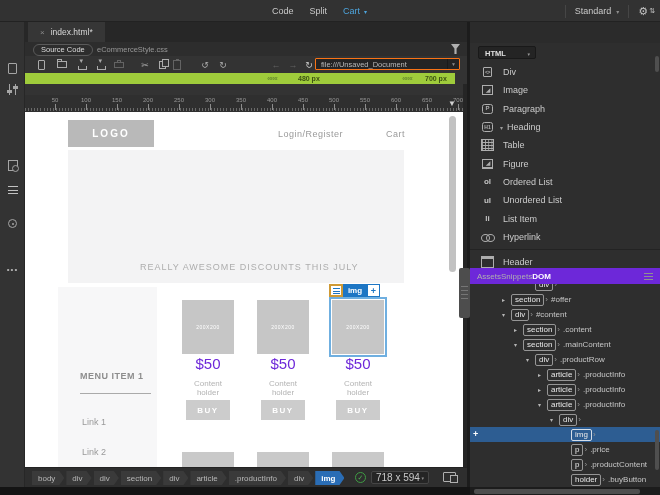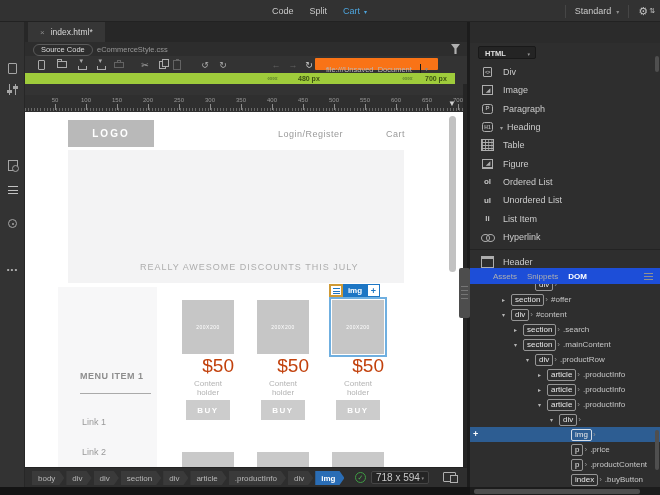--- a/index.html
+++ b/index.html
@@ -52,21 +52,21 @@
 .g-folder i{position:absolute;left:-1px;top:-3px;width:5px;height:2px;border:1px solid currentColor;border-bottom:none}
 .g-save{position:relative;width:11px;height:11px}
 .g-save i.tray{position:absolute;left:1px;bottom:0;width:9px;height:4px;border:1px solid currentColor;border-top:none}
 .g-save i.arr{position:absolute;left:3px;top:-2px;font-size:7px;font-style:normal}
 .g-print{width:10px;height:6px;border:1px solid currentColor;position:relative}
 .g-print i{position:absolute;left:2px;top:-3px;width:4px;height:2px;border:1px solid currentColor;border-bottom:none}
 .g-copy{width:7px;height:8px;border:1px solid currentColor;position:relative}
 .g-copy i{position:absolute;left:2px;top:-3px;width:7px;height:8px;border:1px solid currentColor;background:#333}
 .g-paste{width:8px;height:10px;border:1px solid currentColor;position:relative}
 .g-paste i{position:absolute;left:1.5px;top:-2px;width:3px;height:2px;background:currentColor}
-.urlbox{position:absolute;left:290px;top:2px;width:123px;height:12px;background:#242424;border:6px solid #f97316;border-radius:1px}
+.urlbox{position:absolute;left:290px;top:2px;width:145px;height:12px;background:#242424;border:1px solid #f97316;border-radius:1px}
 .urlbox .u{position:absolute;left:5px;top:1px;font-size:7.5px;color:#b9b9b9;line-height:10px;white-space:nowrap}
 .urlbox .dd{position:absolute;right:0;top:0;width:12px;height:10px;border-left:1px solid #1a1a1a;color:#8a8a8a;font-size:5px;text-align:center;line-height:10px}
 
 .mqbar{position:absolute;left:0;top:51px;width:430px;height:11px;background:#9fcc3b}
 .mq-ch{position:absolute;top:0;font-size:8px;font-weight:bold;color:#6f9430;letter-spacing:-1px;line-height:11px}
 .mq-lbl{position:absolute;top:0;font-size:7px;font-weight:bold;color:#3c5213;line-height:11px}
 
 .ruler{position:absolute;left:0;top:73px;width:438px;height:17px;background:#2f2f2f;overflow:hidden}
 .ruler .minor{position:absolute;left:0;right:0;bottom:1px;height:3px;background:repeating-linear-gradient(90deg,#6a6a6a 0 1px,transparent 1px 3.1px)}
 .rnum{position:absolute;top:2px;width:18px;text-align:center;font-size:6px;color:#969696}
@@ -79,21 +79,21 @@
 .banner{position:absolute;left:43px;top:38px;width:336px;height:133px;background:#f3f3f4}
 .offer-t{position:absolute;left:72px;top:78px;font-size:14px;font-weight:bold;color:#8c8c8c;letter-spacing:1px}
 .offer-s{position:absolute;left:72px;top:112px;font-size:9px;color:#adadad;letter-spacing:1px}
 .sidebar{position:absolute;left:33px;top:175px;width:99px;height:180px;background:#f7f7f8}
 .sbox{position:absolute;left:21px;top:41px;width:72px;height:28px;background:#fff;border:1px solid #ccc;display:flex;align-items:center;justify-content:center;font-size:9px;color:#bcbcbc}
 .menut{position:absolute;left:22px;top:84px;font-size:9px;font-weight:bold;color:#8d8d8d;letter-spacing:.5px}
 .menuline{position:absolute;left:22px;top:106px;width:71px;height:1px;background:#aaa}
 .slink{position:absolute;left:24px;font-size:9px;color:#9a9a9a}
 .pimg{position:absolute;top:188px;width:52px;height:54px;background:#c6c6c6;display:flex;align-items:center;justify-content:center}
 .pimg-t{font-size:5px;letter-spacing:.5px;color:#fff}
-.pprice{position:absolute;top:243px;width:52px;text-align:right;font-size:19px;color:#c2410c}
+.pprice{position:absolute;top:243px;width:52px;text-align:center;font-size:15px;color:#6d28d9}
 .pcontent{position:absolute;top:267px;width:52px;text-align:center;font-size:8px;color:#b3b3b3}
 .pbuy{position:absolute;top:288px;width:44px;height:20px;background:#ccc;color:#fff;font-size:8px;font-weight:bold;letter-spacing:1.5px;display:flex;align-items:center;justify-content:center}
 .pimg2{position:absolute;top:340px;width:52px;height:30px;background:#c9c9c9}
 .psel{position:absolute;top:185px;width:58px;height:60px;border:2px solid #6fafe0}
 .hud{position:absolute;top:172px;height:13px;display:flex}
 .hud-ham{width:14px;height:13px;background:#fff;border:2px solid #cf9a35;position:relative}
 .hud-ham::after{content:"";position:absolute;left:1.5px;top:1.5px;width:7px;height:6px;background:repeating-linear-gradient(#1d76c4 0 1px,transparent 1px 2.5px)}
 .hud-tag{width:24px;height:13px;background:#1d76c4;color:#fff;font-size:8px;font-weight:bold;display:flex;align-items:center;justify-content:center}
 .hud-add{width:13px;height:13px;background:#fff;border:1px solid #1d76c4;color:#1d76c4;font-size:9px;font-weight:bold;display:flex;align-items:center;justify-content:center}
 .lvscroll{position:absolute;left:424px;top:4px;width:7px;height:156px;background:#c2c2c2;border-radius:4px}
@@ -136,21 +136,21 @@
 .ico-figure::before{content:"◢";font-size:6px;border:1px solid #aeaeae;border-bottom-width:2px;padding:0 2px 0 3px;line-height:7px}
 .ico-ul,.ico-ol,.ico-li{font-size:8px;font-weight:bold;color:#c4c4c4}
 .ico-hyperlink{position:relative}
 .ico-hyperlink::before{content:"";position:absolute;left:1px;top:3px;width:7px;height:6px;border:1px solid #aeaeae;border-radius:50%}
 .ico-hyperlink::after{content:"";position:absolute;left:6px;top:3px;width:7px;height:6px;border:1px solid #aeaeae;border-radius:50%}
 .ico-header::before{content:"";width:11px;height:10px;border:1px solid #aeaeae;box-shadow:inset 0 2px 0 #aeaeae}
 .ins-sub{font-size:6px;color:#9a9a9a;margin:0 4px 0 -3px}
 .ins-label{font-size:9px;color:#cbcbcb}
 .ins-sep{height:4px;border-bottom:1px solid #232323;margin-bottom:3px}
 .vthumb{position:absolute;right:1px;width:4px;background:#4f4f4f;border-radius:2px}
-.btabs{position:absolute;left:0;top:246px;width:190px;height:16px;background:#1d4ed8;display:flex;align-items:center;padding-left:23px;gap:10px}
+.btabs{position:absolute;left:0;top:246px;width:190px;height:16px;background:#6d28d9;display:flex;align-items:center;padding-left:7px;gap:0}
 .domwrap{position:absolute;left:0;top:262px;width:190px;height:203px;background:#2e2e2e;overflow:hidden}
 .dom-list{margin-top:-7px}
 .domrow{display:flex;align-items:center;height:15px;position:relative}
 .domrow.dsel{background:#2d5d92}
 .dplus{position:absolute;left:3px;top:2px;color:#fff;font-size:9px;font-weight:bold}
 .darr{width:9px;flex:none;font-size:6px;color:#b4b4b4}
 .dpill{flex:none;border:1px solid #969696;border-radius:2px;padding:0 3px;font-size:8px;line-height:10px;color:#e8e8e8}
 .dsel .dpill{border-color:#d6dee8}
 .dtip{flex:none;color:#969696;font-size:8px;margin:0 3px 0 1px}
 .dlabel{font-size:8px;color:#c6c6c6;white-space:nowrap}
@@ -446,21 +446,21 @@
         <div class="domrow" style="padding-left: 32px;">
           <div class="darr">▾</div>
           <div class="dpill">div</div>
           <div class="dtip">›</div>
           <div class="dlabel">#content</div>
         </div>
         <div class="domrow" style="padding-left: 44px;">
           <div class="darr">▸</div>
           <div class="dpill">section</div>
           <div class="dtip">›</div>
-          <div class="dlabel">.search</div>
+          <div class="dlabel">.content</div>
         </div>
         <div class="domrow" style="padding-left: 44px;">
           <div class="darr">▾</div>
           <div class="dpill">section</div>
           <div class="dtip">›</div>
           <div class="dlabel">.mainContent</div>
         </div>
         <div class="domrow" style="padding-left: 56px;">
           <div class="darr">▾</div>
           <div class="dpill">div</div>
@@ -503,21 +503,21 @@
           <div class="dlabel">.price</div>
         </div>
         <div class="domrow" style="padding-left: 92px;">
           <div class="darr"></div>
           <div class="dpill">p</div>
           <div class="dtip">›</div>
           <div class="dlabel">.productContent</div>
         </div>
         <div class="domrow" style="padding-left: 92px;">
           <div class="darr"></div>
-          <div class="dpill">index</div>
+          <div class="dpill">holder</div>
           <div class="dtip">›</div>
           <div class="dlabel">.buyButton</div>
         </div>
       </div>
     <span class="vthumb" style="top:146px;height:40px"></span>
   </div>
   <div class="hscroll">
     <span class="hthumb"></span>
   </div>
 </div>

